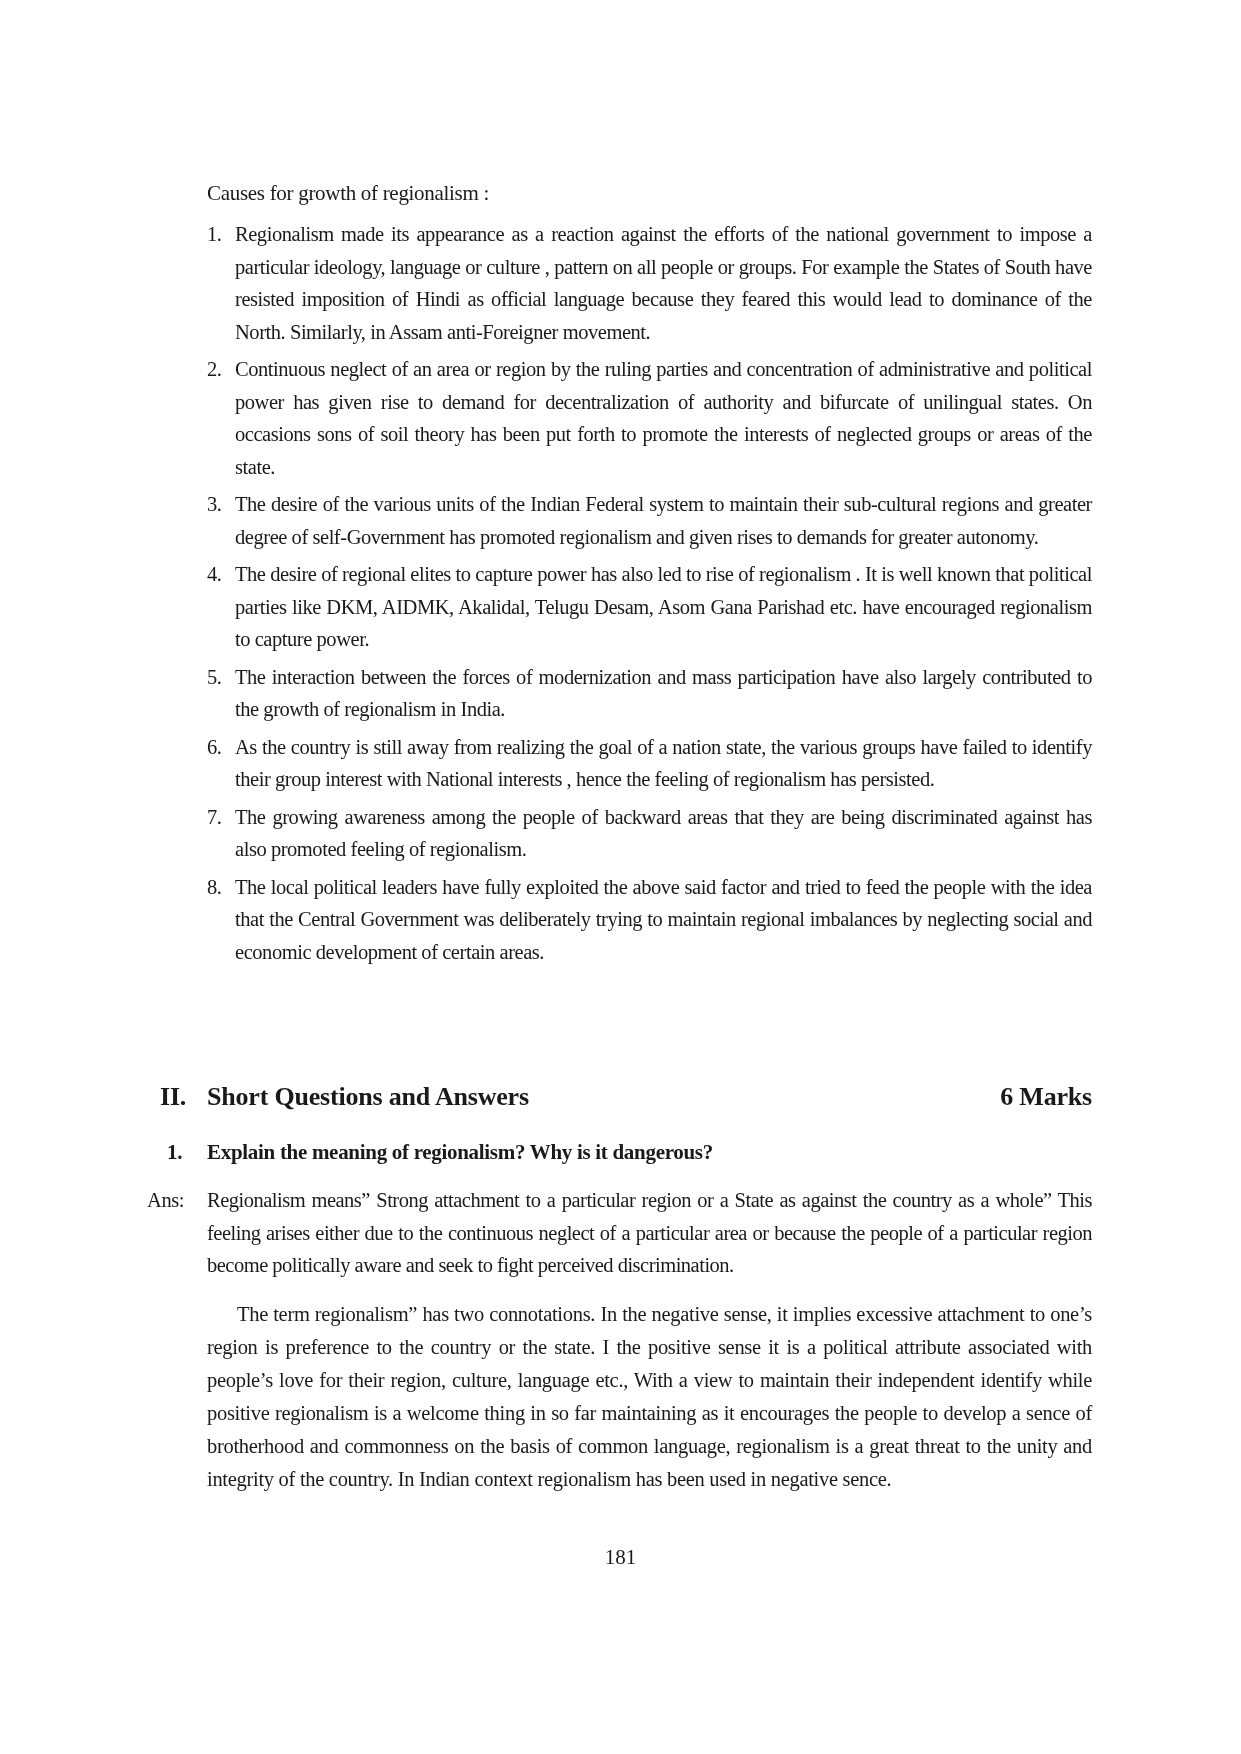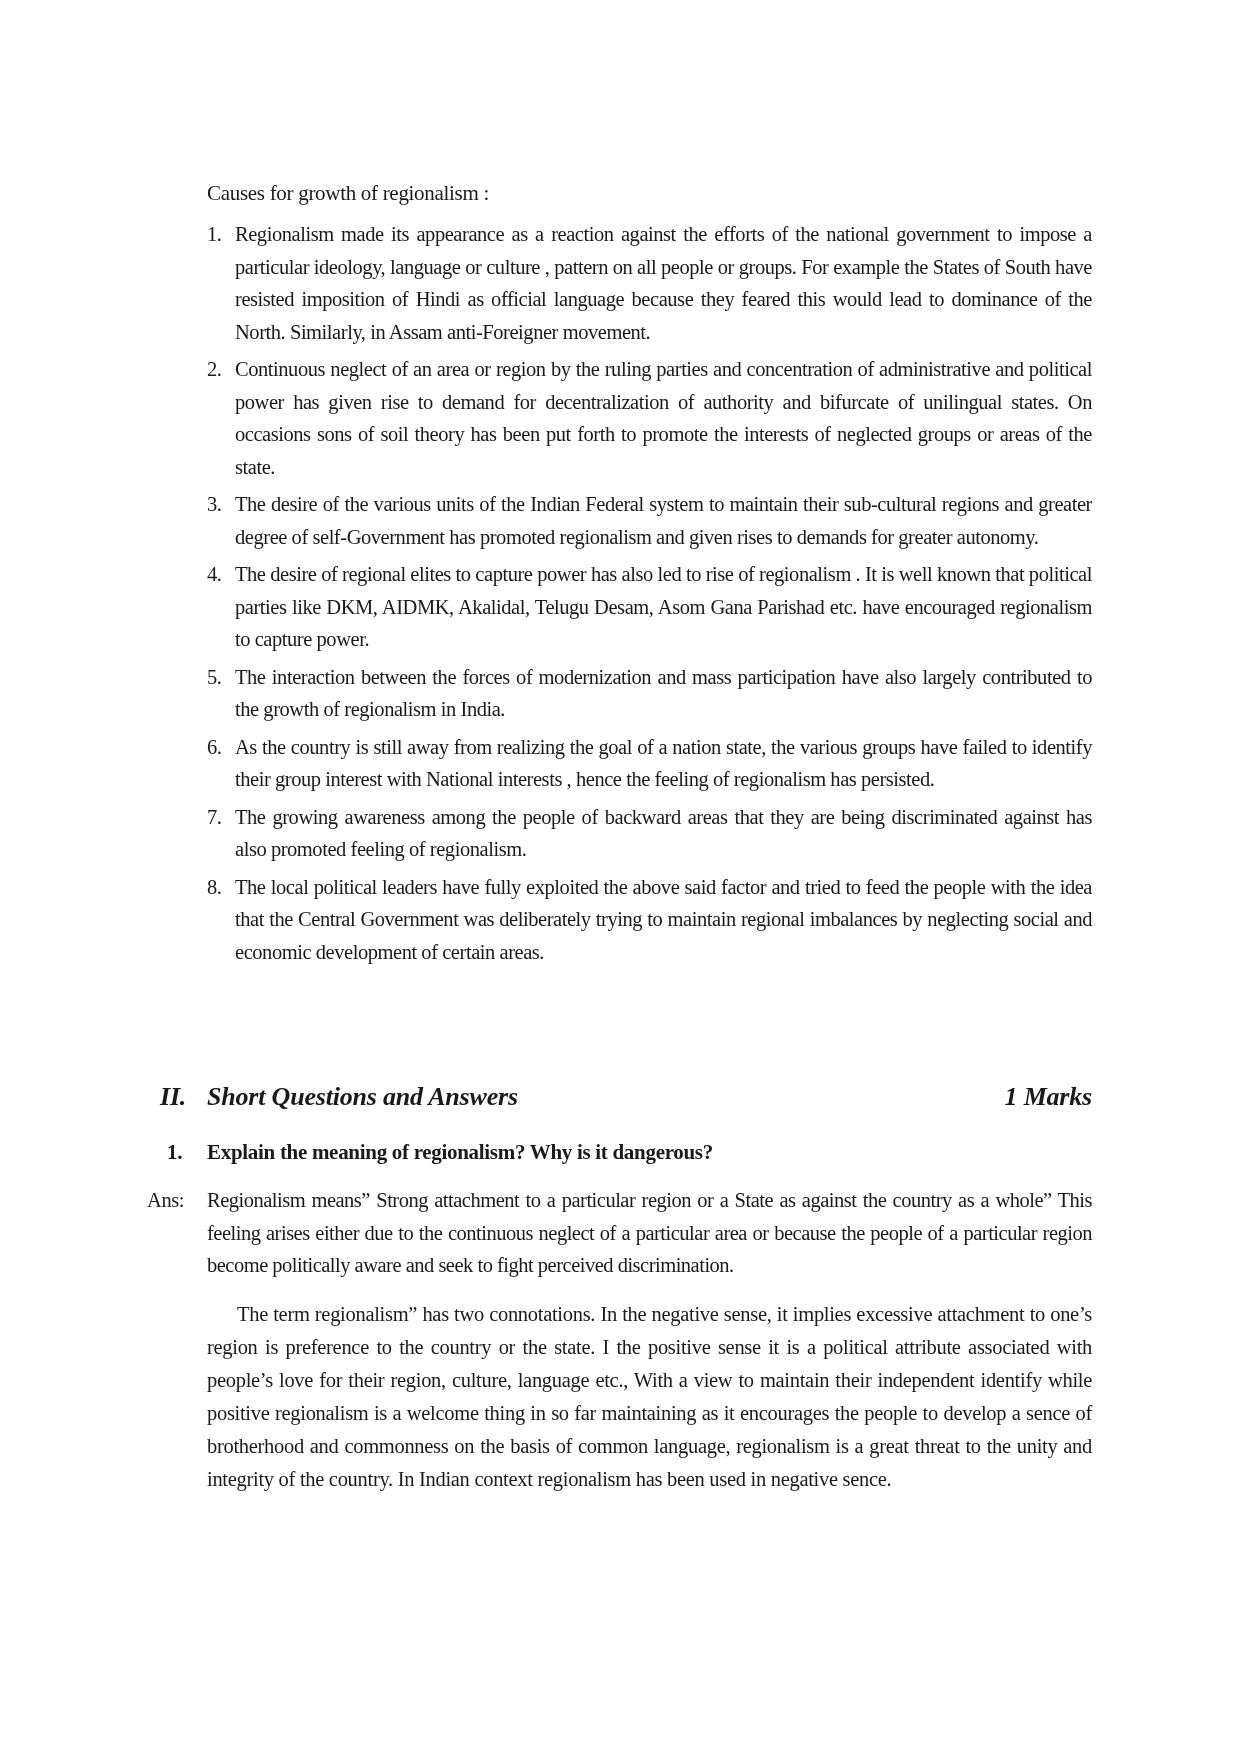--- a/index.html
+++ b/index.html
@@ -3,21 +3,21 @@
 <meta charset="utf-8">
 <style>
   html, body { margin: 0; padding: 0; background: #ffffff; }
   body { width: 1241px; height: 1754px; position: relative; overflow: hidden;
          font-family: "Liberation Serif", "DejaVu Serif", serif; color: #1a1a1a; }
   .page { position: absolute; left: 0; top: 0; width: 1241px; height: 1754px; }
   .heading { position: absolute; left: 207px; top: 181px; font-size: 21px; font-weight: normal; letter-spacing: -0.3px; }
   .list { position: absolute; left: 207px; top: 218px; width: 885px; margin: 0; padding: 0; list-style: none; }
   .item { position: relative; padding-left: 28px; font-size: 20.5px; line-height: 32.5px; margin-bottom: 5px; letter-spacing: -0.45px; text-align: justify; }
   .item .num { position: absolute; left: 0; top: 0; }
-  .section { position: absolute; left: 160px; top: 1082px; width: 932px; font-size: 26px; font-weight: bold; display: flex; justify-content: space-between; letter-spacing: -0.2px; font-style: italic; }
+  .section { position: absolute; left: 160px; top: 1082px; width: 932px; font-size: 26px; font-weight: bold; display: flex; justify-content: space-between; letter-spacing: -0.2px; }
   .section .roman { display: inline-block; width: 47px; }
   .question { position: absolute; left: 167px; top: 1140px; font-size: 21px; font-weight: bold; letter-spacing: -0.3px; }
   .question .qnum { display: inline-block; width: 40px; }
   .answer { position: absolute; left: 147px; top: 1184px; width: 945px; }
   .ans-label { position: absolute; left: 0; top: 0; font-size: 20.5px; line-height: 32.5px; letter-spacing: -0.4px; }
   .ans-body { margin-left: 60px; font-size: 20.5px; line-height: 32.5px; text-align: justify; letter-spacing: -0.5px; }
   .ans-para2 { margin-left: 60px; margin-top: 16px; font-size: 20.5px; line-height: 33px; text-align: justify; letter-spacing: -0.3px; text-indent: 30px; }
   .page-number { position: absolute; left: 0; width: 1241px; top: 1545px; text-align: center; font-size: 21px; }
 </style>
 </head>
@@ -33,26 +33,27 @@
     <li class="item"><span class="num">3.</span><span>The desire of the various units of the Indian Federal system to maintain their sub-cultural regions and greater degree of self-Government has promoted regionalism and given rises to demands for greater autonomy.</span></li>
     <li class="item"><span class="num">4.</span><span> The desire of regional elites to capture power has also led to rise of regionalism .  It is well known that political parties like DKM, AIDMK, Akalidal, Telugu Desam, Asom Gana Parishad etc. have encouraged regionalism to capture power.</span></li>
     <li class="item"><span class="num">5.</span><span>The interaction between the forces of modernization and mass participation have also largely contributed to the growth of regionalism in India.</span></li>
     <li class="item"><span class="num">6.</span><span> As the country is still away from realizing the goal of a nation state, the various groups have failed to identify their group interest with National interests , hence the feeling of regionalism has persisted.</span></li>
     <li class="item"><span class="num">7.</span><span>The growing awareness among the people of backward areas that they are being discriminated against has also promoted feeling of regionalism.</span></li>
     <li class="item"><span class="num">8.</span><span>The local political leaders have fully exploited  the above said factor and tried to feed the people with the idea that the Central Government was deliberately trying to maintain regional imbalances by neglecting social and economic development of certain areas.</span></li>
   </ol>
 
   <div class="section">
     <span><span class="roman">II.</span><span>Short Questions and Answers</span></span>
-    <span>1 Marks</span>
+    <span>6 Marks</span>
   </div>
 
   <div class="question">
     <span class="qnum">1.</span><span>Explain the meaning of regionalism?  Why is it dangerous?</span>
   </div>
 
   <div class="answer">
     <span class="ans-label">Ans:</span>
     <div class="ans-body">Regionalism means” Strong attachment to a particular region or a State as against the country as a whole” This feeling arises either due to the continuous neglect of a particular area or because the people of a particular region become politically aware and seek to fight perceived discrimination.</div>
     <div class="ans-para2">The term regionalism” has  two connotations. In the negative sense, it implies excessive attachment to one’s region is preference to the country or the state. I the positive sense it is a political attribute associated with people’s love  for their region, culture, language etc., With a view to maintain their independent identify while positive regionalism is a welcome thing in so far maintaining as it encourages the people to develop a sence of brotherhood and commonness on the basis of common language, regionalism is a great threat to the unity and integrity of the country.  In Indian context regionalism has been used in negative sence.</div>
   </div>
 
+  <div class="page-number">181</div>
 </div>
 
 </body></html>

